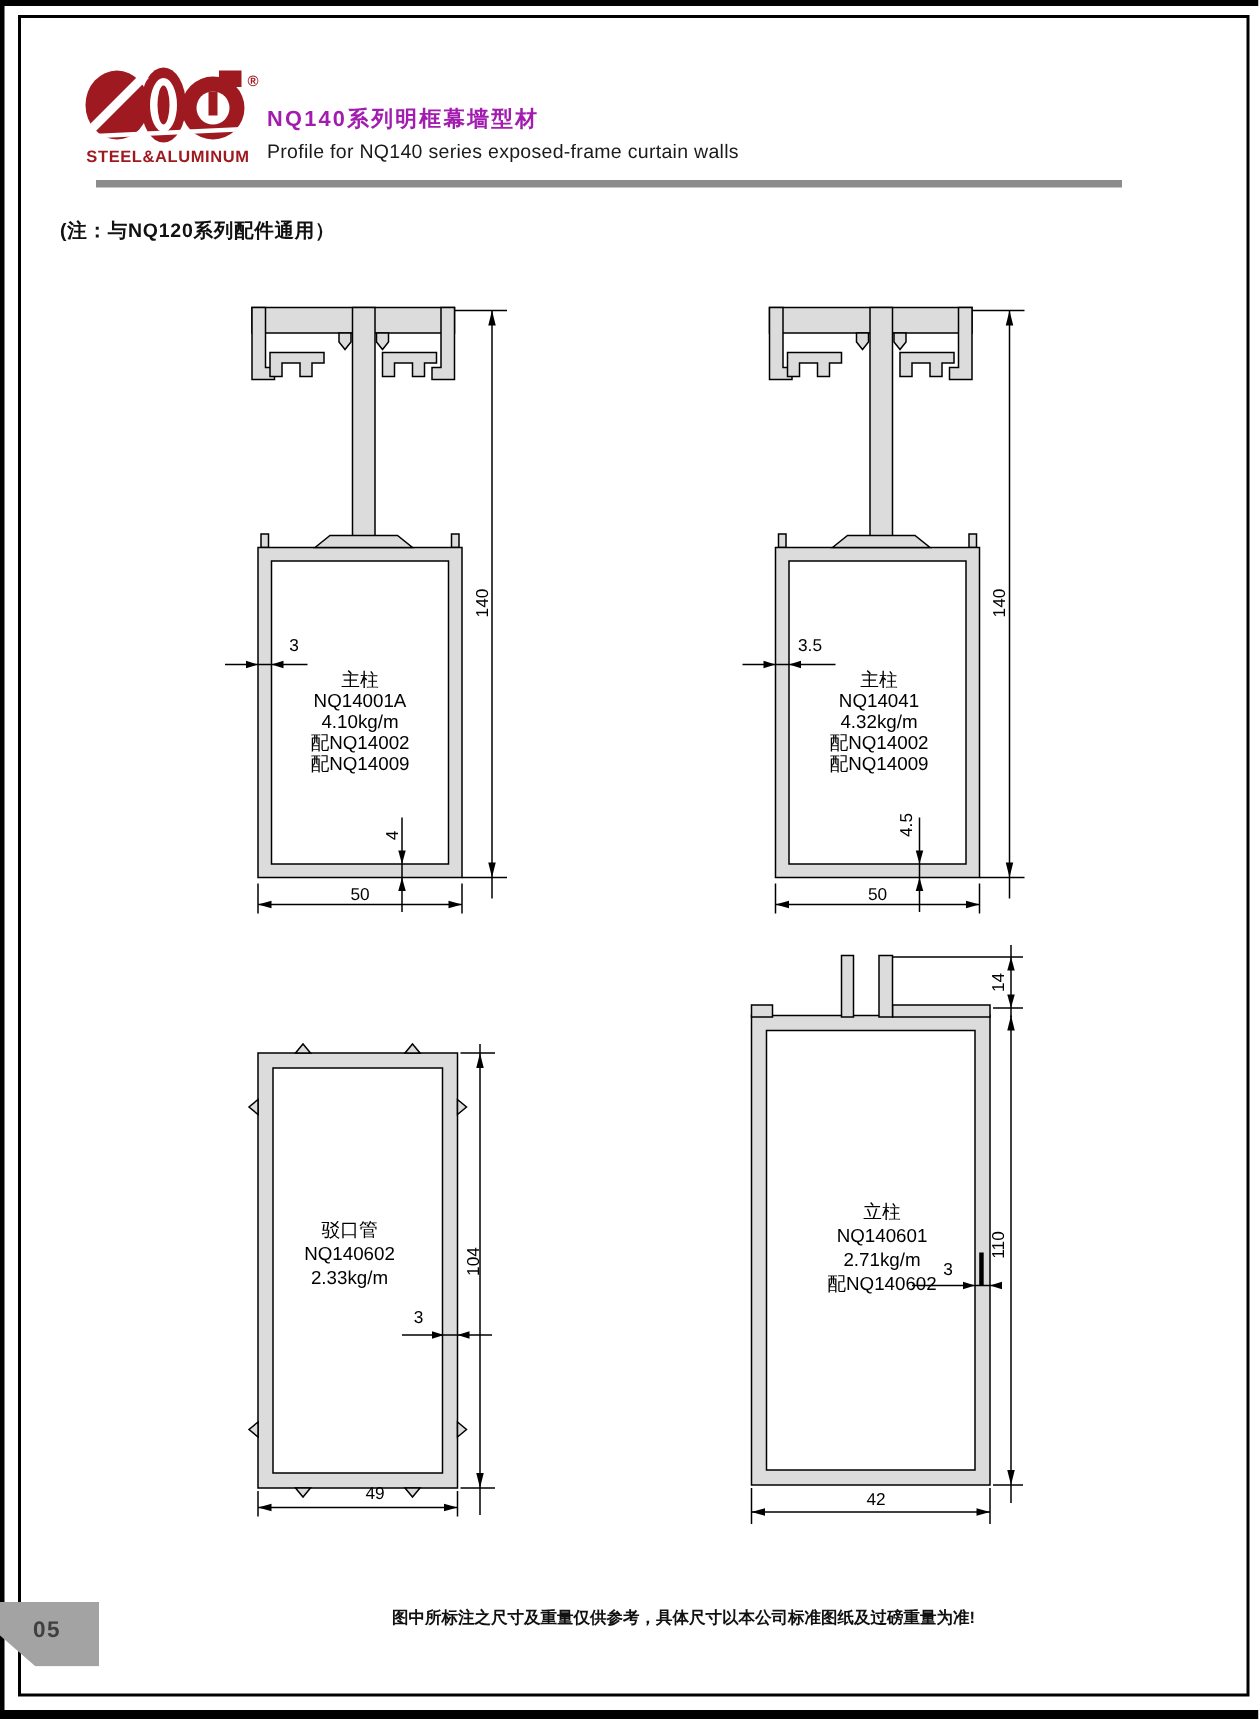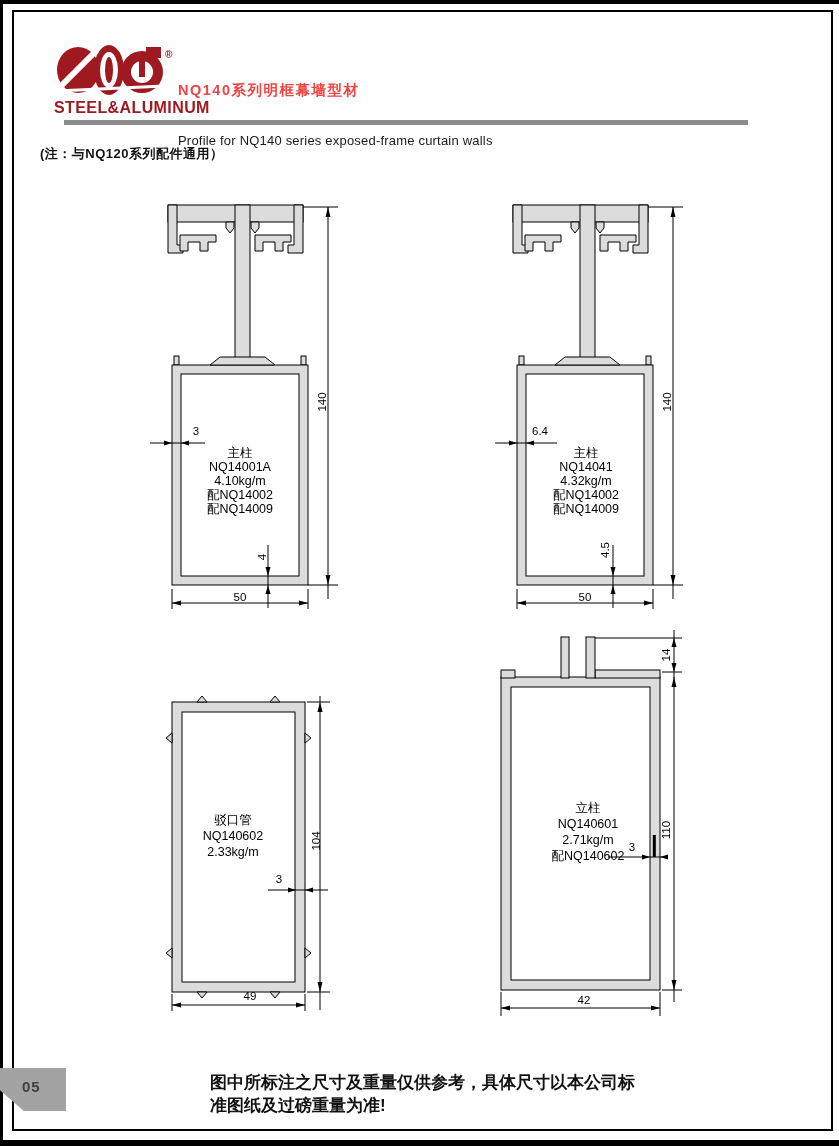--- a/index.html
+++ b/index.html
@@ -6,28 +6,28 @@
   body{
     width:839px;height:1146px;position:relative;background:#fff;
     font-family:"Liberation Sans","DejaVu Sans",sans-serif;color:#000;
     overflow:hidden;
   }
   .abs{position:absolute;}
   .frame-top-bar{left:0;top:0;width:839px;height:4px;background:#000;}
   .frame-left-bar{left:0;top:0;width:3px;height:1146px;background:#000;}
   .frame-bottom-bar{left:0;top:1140px;width:839px;height:6px;background:#000;}
   .inner-frame{left:12px;top:10px;width:821px;height:1121px;border:2px solid #000;box-sizing:border-box;}
-  .logo-wordmark{left:54px;top:99px;width:116px;text-align:center;font-size:16px;font-weight:bold;
+  .logo-wordmark{left:54px;top:99px;width:116px;text-align:center;font-size:11px;font-weight:bold;
     letter-spacing:.4px;color:#9e1a20;}
   .logo-regmark{left:165px;top:49px;font-size:10px;color:#9e1a20;font-weight:bold;}
-  .title-zh{left:178px;top:81px;font-size:14.5px;font-weight:bold;letter-spacing:1.5px;color:#ef4444;}
-  .title-en{left:178px;top:93px;font-size:13px;color:#1a1a1a;letter-spacing:.2px;margin-top:40px;}
+  .title-zh{left:178px;top:70px;font-size:14.5px;font-weight:bold;letter-spacing:1.5px;color:#a21caf;}
+  .title-en{left:178px;top:93px;font-size:13px;color:#1a1a1a;letter-spacing:.2px;}
   .header-divider{left:64px;top:120px;width:684px;height:5px;background:#8c8c8c;}
   .note-text{left:40px;top:145px;font-size:13px;color:#111;letter-spacing:.5px;font-weight:bold;}
-  .footer-text{left:210px;top:1071px;width:440px;text-align:left;font-size:17px;font-weight:bold;color:#111;}
+  .footer-text{left:210px;top:1071px;width:440px;text-align:right;font-size:11px;font-weight:bold;color:#111;}
   .page-tab{left:0;top:1068px;width:66px;height:43px;background:#a3a3a3;
     clip-path:polygon(0 0,100% 0,100% 100%,36% 100%,0 52%);}
   .page-number{left:22px;top:1078px;font-size:15px;font-weight:bold;color:#404040;letter-spacing:1px;}
   .plabel{position:absolute;transform:translateX(-50%);text-align:center;white-space:nowrap;
     font-size:12.5px;line-height:14px;color:#000;}
   .plabel.wide{line-height:16px;}
   .plabel span{display:block;}
   .dim{position:absolute;transform:translate(-50%,-50%);font-size:11.5px;color:#000;white-space:nowrap;}
   .dim.vert{transform:translate(-50%,-50%) rotate(-90deg);}
   svg{position:absolute;overflow:visible;}
@@ -155,21 +155,21 @@
     <polygon points="149,405.5 149,410.5 158,408"></polygon>
   </g>
 </svg>
 <div class="plabel" style="left:586px;top:446px">
   <span>主柱</span>
   <span>NQ14041</span>
   <span>4.32kg/m</span>
   <span>配NQ14002</span>
   <span>配NQ14009</span>
 </div>
-<span class="dim" style="left:540px;top:431px">6.4</span>
+<span class="dim" style="left:540px;top:431px">3.5</span>
 <span class="dim vert" style="left:667px;top:402px">140</span>
 <span class="dim vert" style="left:605px;top:550px">4.5</span>
 <span class="dim" style="left:585px;top:597px">50</span>
 
 <svg class="abs" style="left:150px;top:680px" width="200" height="350" viewBox="0 0 200 350">
   <g class="outline">
     <rect x="22" y="22" width="133" height="290"></rect>
     <path d="M47,22 L52,16 L57,22 Z"></path>
     <path d="M120,22 L125,16 L130,22 Z"></path>
     <path d="M47,312 L52,318 L57,312 Z"></path>

